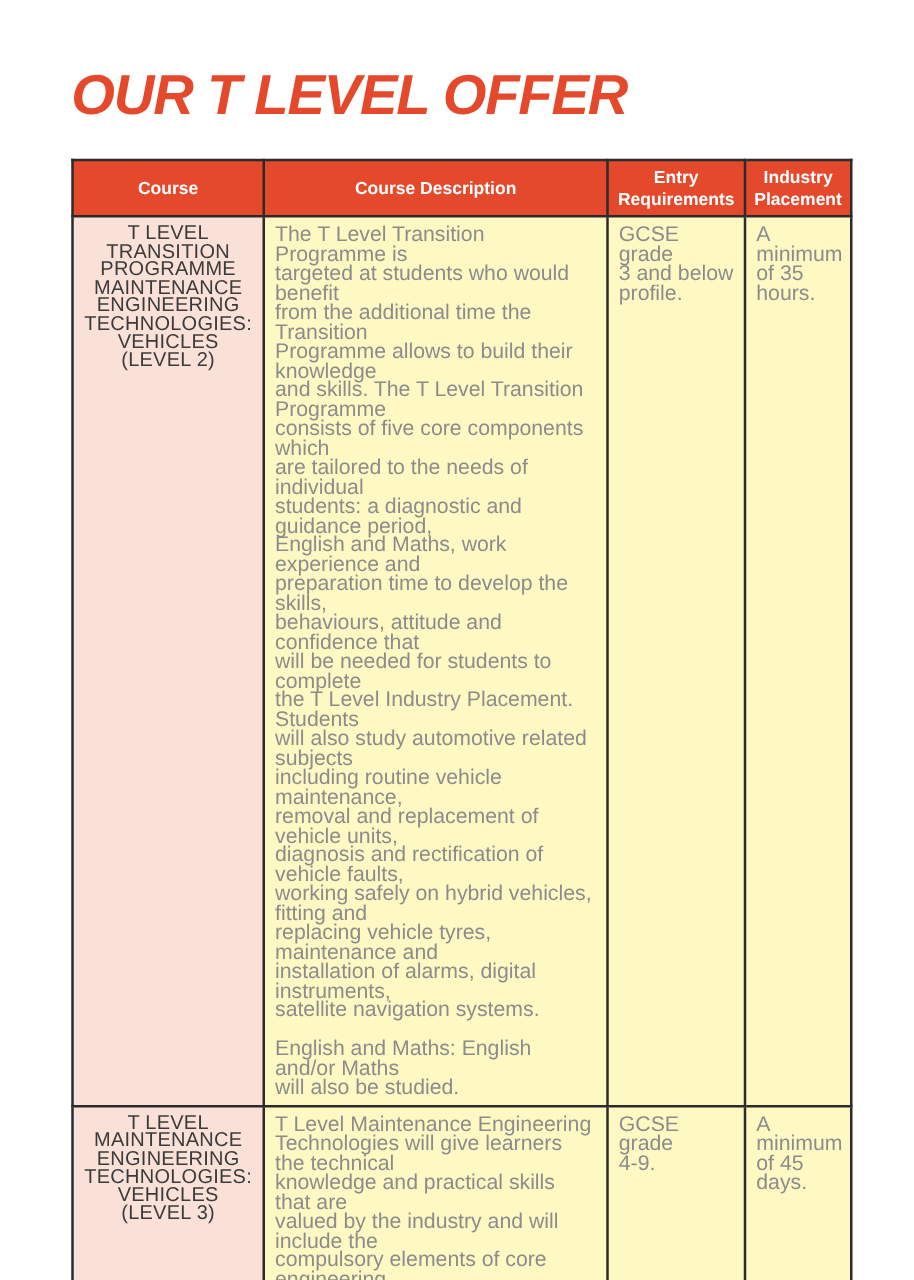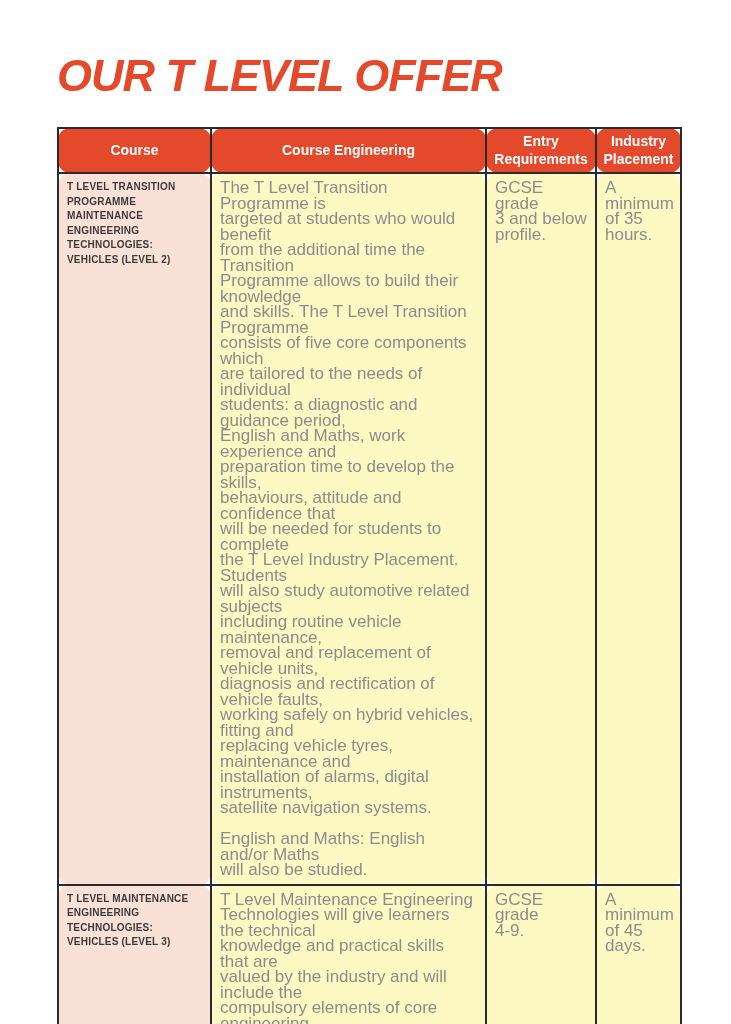--- a/index.html
+++ b/index.html
@@ -3,21 +3,21 @@
 <meta charset="utf-8">
 <style>
   :root{
     --accent:#E4492C;
     --header-text:#FFFFFF;
     --course-cell-bg:#FAE1D7;
     --border:#2B2B2B;
     --body-text:#8C8C8C;
     --course-text:#3B3B3B;
   }
-  *{box-sizing:border-box;margin:0;padding:0;border-radius:12px;}
+  *{box-sizing:border-box;margin:0;padding:0;}
   html,body{background:#ffffff;}
   body{
     width:731px;height:1024px;
     font-family:"Liberation Sans",sans-serif;
     position:relative;
     overflow:hidden;
   }
   .page{
     width:731px;height:1024px;
     padding:52px 53px 0 57px;
@@ -69,45 +69,46 @@
     padding:6px 8px 6px 8px;
     font-size:17px;
     line-height:15.5px;
     color:var(--body-text);
     white-space:pre-line;
     background:#fef9c3;
   }
   td.cell-course{
     background:var(--course-cell-bg);
     color:var(--course-text);
-    font-weight:bold;
-    font-size:10px;
+    font-weight:normal;
+    font-size:16px;
     line-height:14.5px;
     letter-spacing:0.2px;
+    text-align:center;
   }
   tr.row-1{height:388px;}
   tr.row-2{height:406px;padding-left:42px;}
 </style>
 </head>
 <body>
 
 <div class="page">
   <h1 class="page-title">OUR T LEVEL OFFER</h1>
 
   <table class="course-table">
     <colgroup>
       <col class="c-course">
       <col class="c-desc">
       <col class="c-entry">
       <col class="c-place">
     </colgroup>
     <thead>
       <tr>
         <th>Course</th>
-        <th>Course Engineering</th>
+        <th>Course Description</th>
         <th>Entry
 Requirements</th>
         <th>Industry
 Placement</th>
       </tr>
     </thead>
     <tbody>
       <tr class="row-1">
         <td class="cell cell-course">T LEVEL TRANSITION
 PROGRAMME

